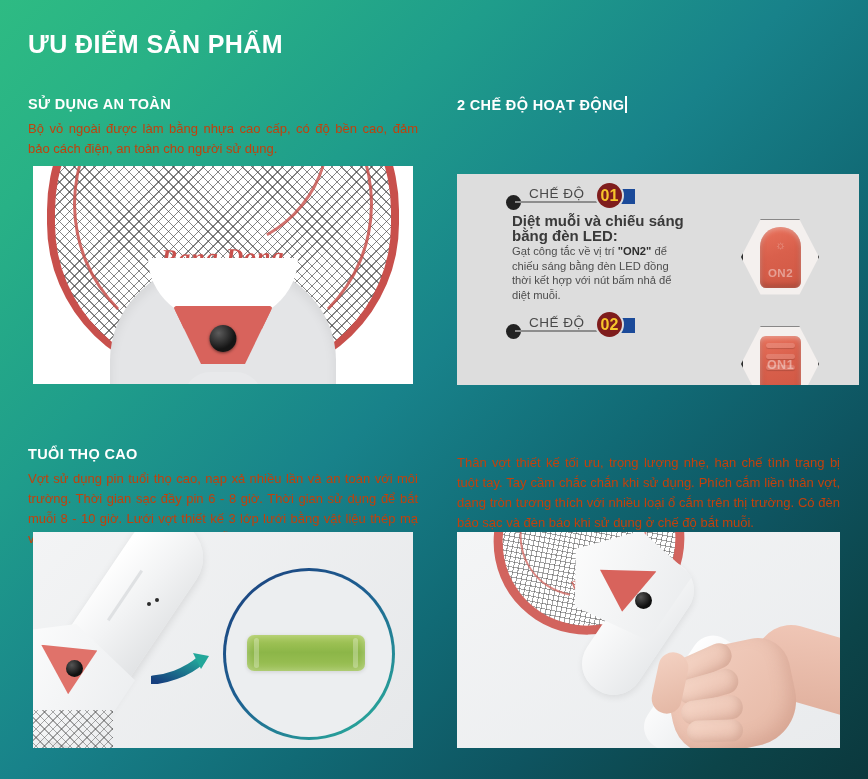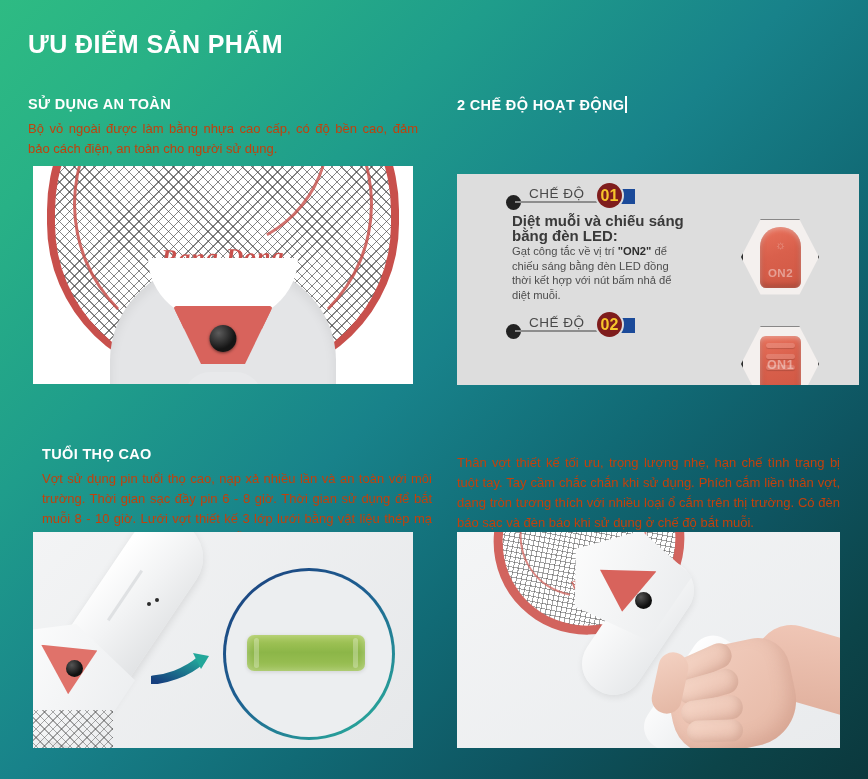--- a/index.html
+++ b/index.html
@@ -398,21 +398,21 @@
       <div class="sw-dome flat">
         <div class="sw-rib" style="top:7px"></div>
         <div class="sw-rib" style="top:18px"></div>
         <div class="sw-rib" style="top:29px"></div>
         <div class="sw-txt mid">ON1</div>
       </div>
     </div>
   </div>
 </div>
 
-<div class="col-left" style="top:446px;margin-left:14px;">
+<div class="col-left" style="top:446px;">
   <div class="sec-title">TUỔI THỌ CAO</div>
   <div class="sec-body">Vợt sử dụng pin tuổi thọ cao, nạp xả nhiều lần và an toàn với môi trường. Thời gian sạc đầy pin 6 - 8 giờ. Thời gian sử dụng để bắt muỗi 8 - 10 giờ. Lưới vợt thiết kế 3 lớp lưới bằng vật liệu thép mạ và vật liệu nhôm giúp tiêu diệt muỗi nhanh chóng.</div>
 </div>
 
 <div class="photo photo-3">
   <div class="p3-bg"></div>
   <div class="p3-handle"></div>
   <div class="p3-seam"></div>
   <div class="p3-led a"></div>
   <div class="p3-led b"></div>

